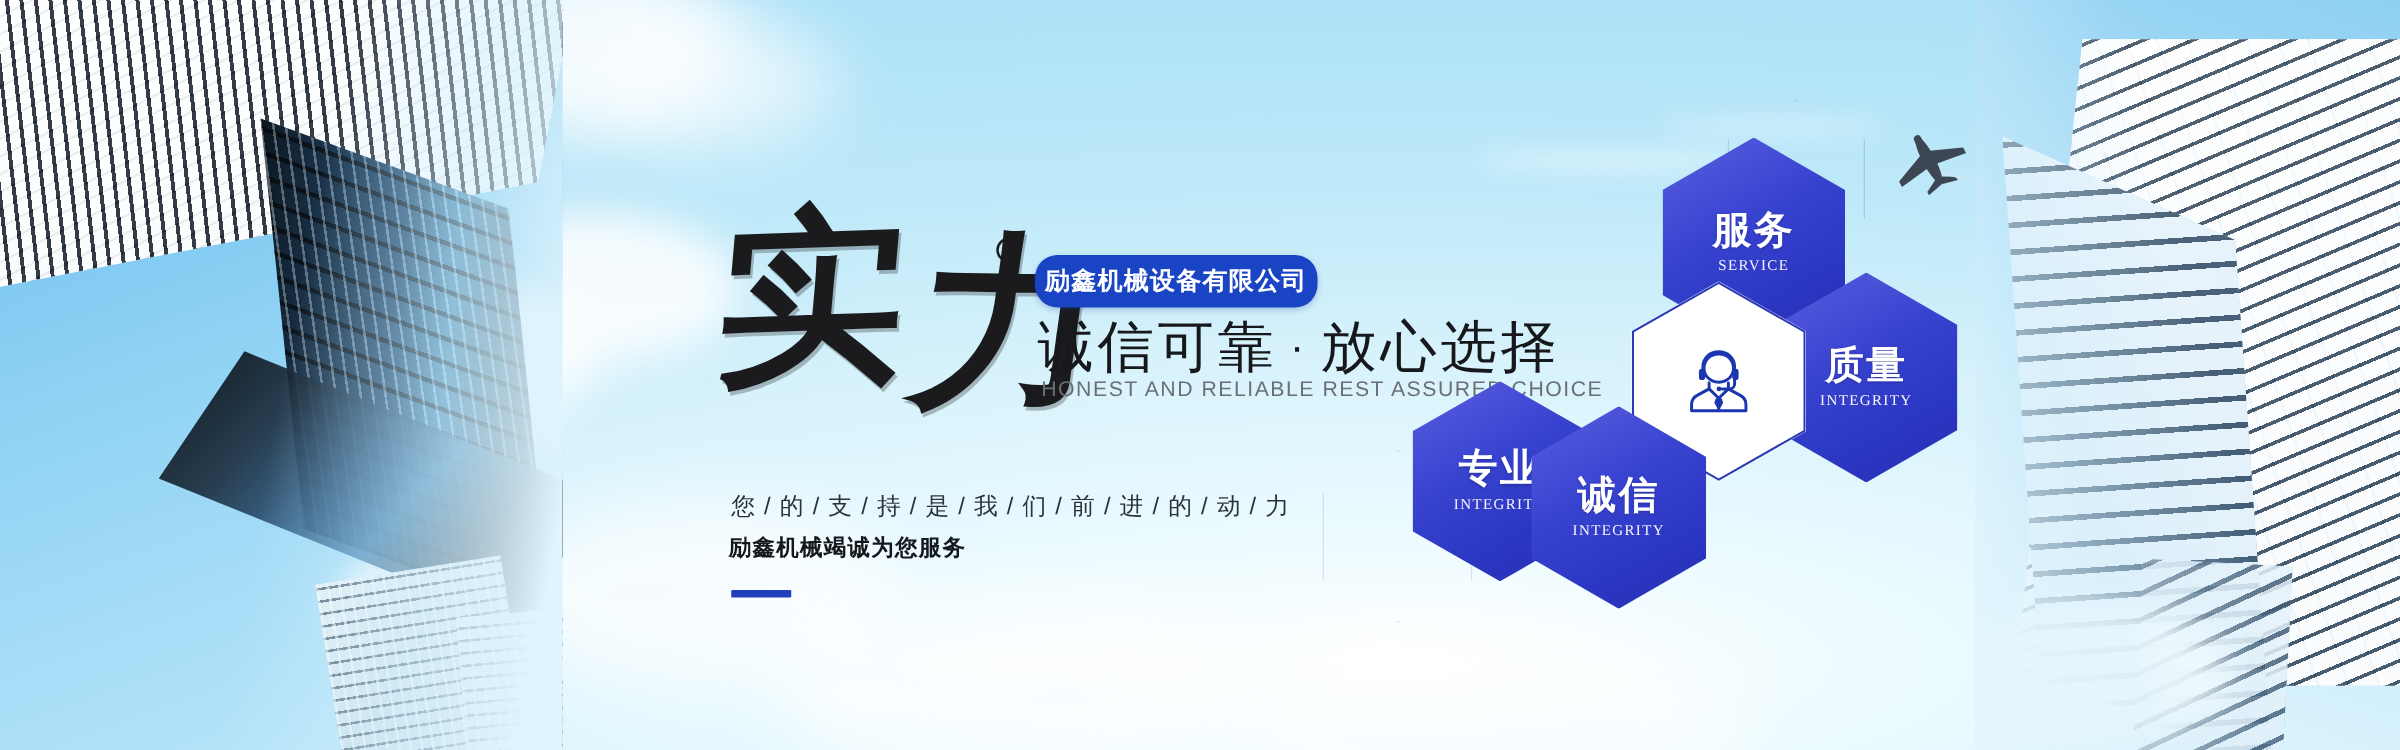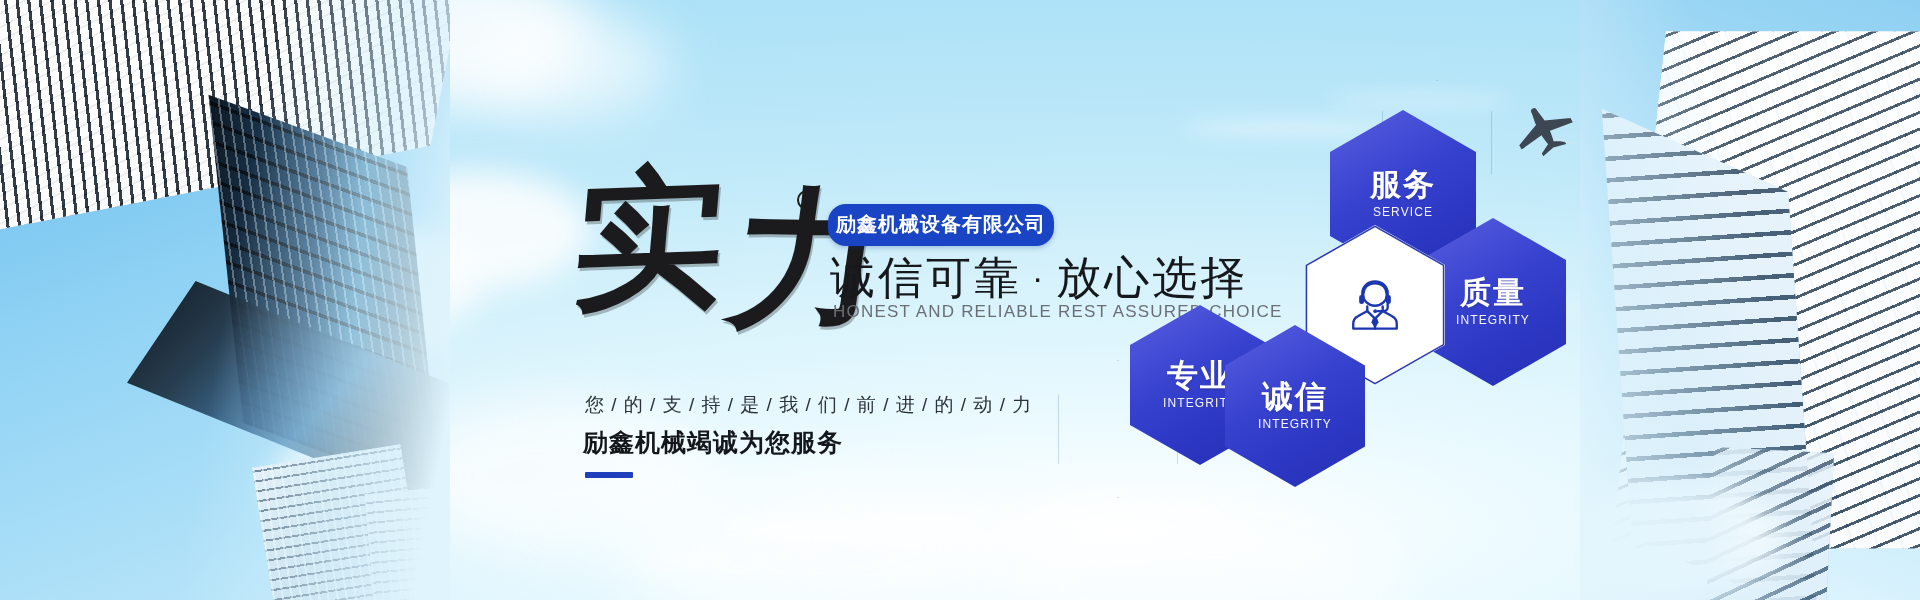--- a/index.html
+++ b/index.html
@@ -144,21 +144,21 @@
     white-space:nowrap;
   }
 
   #subline-1 {
     position:absolute; left:10px; top:242px;
     font-size:19px; color:#2c3239; letter-spacing:1px; white-space:nowrap;
   }
 
   #subline-2 {
     position:absolute; left:8px; top:276px;
-    font-size:25px; font-weight:700; color:#14181d; letter-spacing:1px; white-space:nowrap;
+    font-size:18px; font-weight:700; color:#14181d; letter-spacing:1px; white-space:nowrap;
   }
 
   #accent-bar {
     position:absolute; left:10px; top:322px;
     width:48px; height:6px; background:#1f3fbd; border-radius:1px;
   }
 
   
   #hex-cluster { position:absolute; left:1120px; top:110px; width:480px; height:400px; }
 
@@ -171,21 +171,21 @@
   }
   .hex.filled {
     background:linear-gradient(150deg,#5a5fe0 0%, #3742cf 42%, #2b36c2 72%, #2730b4 100%);
     color:#fff;
   }
   .hex .hex-cn {
     font-size:31px; font-weight:700; letter-spacing:2px; line-height:1.05;
     text-shadow:0 1px 2px rgba(0,0,0,.18);
   }
   .hex .hex-en {
-    font-size:12px; letter-spacing:1.1px; margin-top:4px; opacity:.95;
+    font-size:12px; letter-spacing:1.1px; margin-top:4px; opacity:.95;font-family:Liberation Serif, serif;
   }
 
   
   .hex-outline-wrap { position:absolute; }
   .hex-outline-wrap .hex-bg {
     position:absolute; inset:0;
     background:#ffffff;
     -webkit-clip-path:polygon(50% 0%,100% 25%,100% 75%,50% 100%,0% 75%,0% 25%);
     clip-path:polygon(50% 0%,100% 25%,100% 75%,50% 100%,0% 75%,0% 25%);
   }

